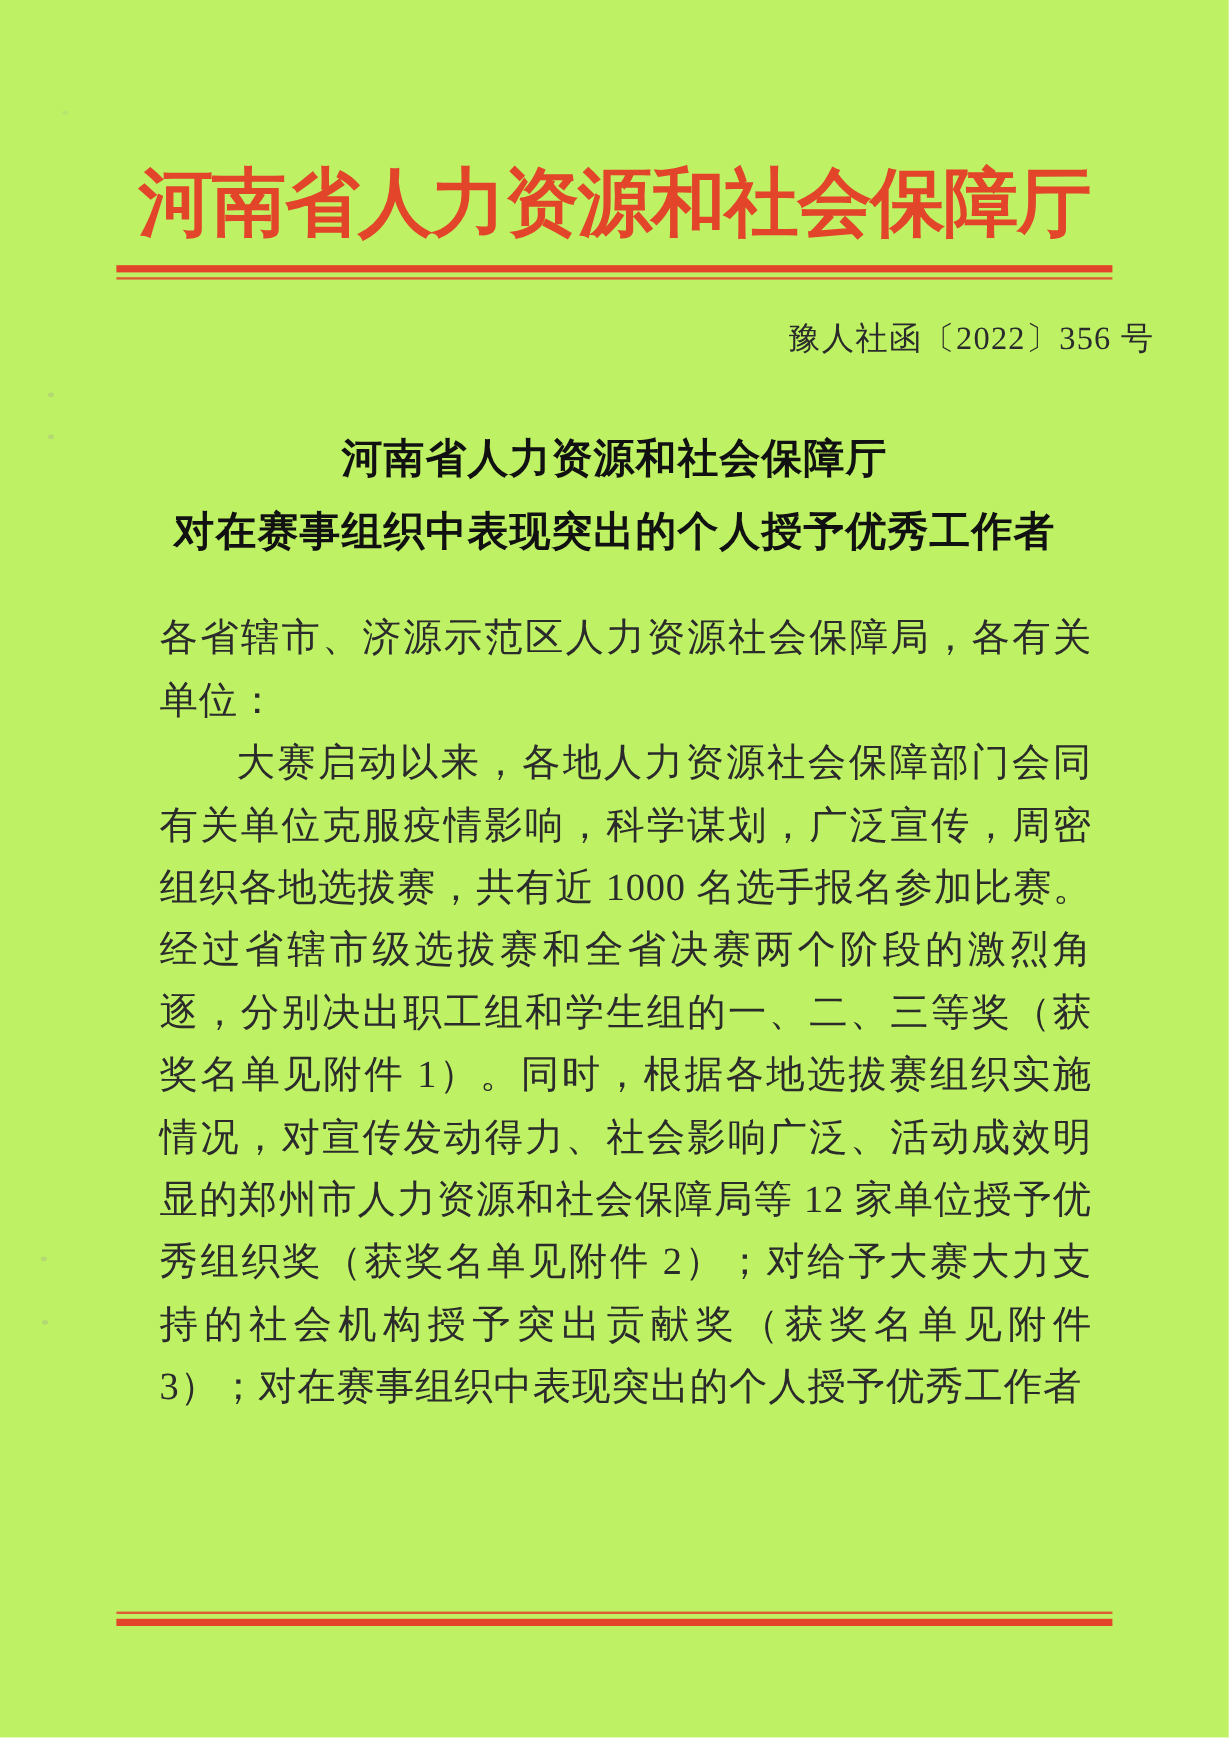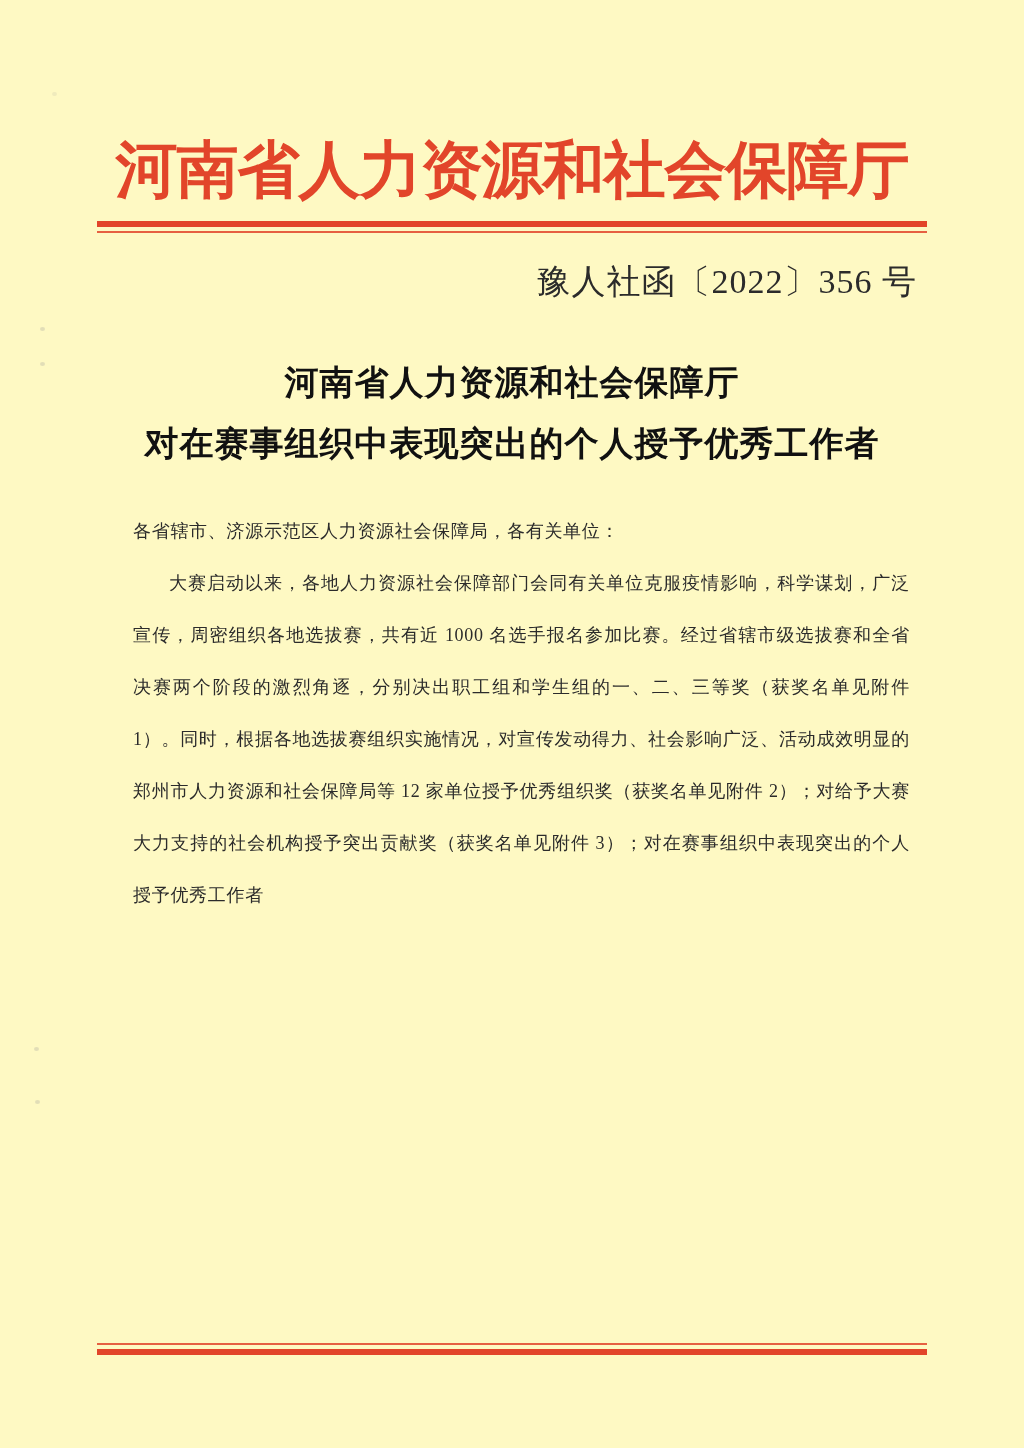--- a/index.html
+++ b/index.html
@@ -6,21 +6,21 @@
     margin: 0;
     padding: 0;
     background: #ffffff;
     font-family: "Liberation Serif", "DejaVu Serif", serif;
   }
   .page {
     position: relative;
     width: 1024px;
     height: 1448px;
     margin: 0 auto;
-    background: #fef9c3;
+    background: #bef264;
     box-sizing: border-box;
     padding-top: 136px;
     overflow: hidden;
   }
   
   .letterhead {
     text-align: center;
     font-size: 62px;
     line-height: 68px;
     font-weight: 700;
@@ -48,41 +48,41 @@
     position: absolute;
     left: 97px;
     top: 1343px;
     margin: 0;
   }
   .rule-bottom .rule-thick { margin-top: 4px; }
   
   .doc-number {
     margin-top: 33px;
     text-align: right;
-    padding-right: 107px;
-    font-size: 34px;
+    padding-right: 62px;
+    font-size: 27px;
     line-height: 32px;
     color: #2b2b2b;
     letter-spacing: 1px;
   }
   
   .title {
     margin: 54px 0 0 0;
     text-align: center;
     font-size: 34px;
     line-height: 61px;
     font-weight: 700;
     color: #111111;
     letter-spacing: 1px;
   }
   .title-line { display: block; }
   
   .body-text {
     margin: 31px 114px 0 133px;
-    font-size: 18px;
+    font-size: 32px;
     line-height: 52px;
     color: #2b2b2b;
     letter-spacing: 0.7px;
     text-align: justify;
   }
   .body-text p { margin: 0; }
   .para { text-indent: 2em; }
   
   .speck {
     position: absolute;

